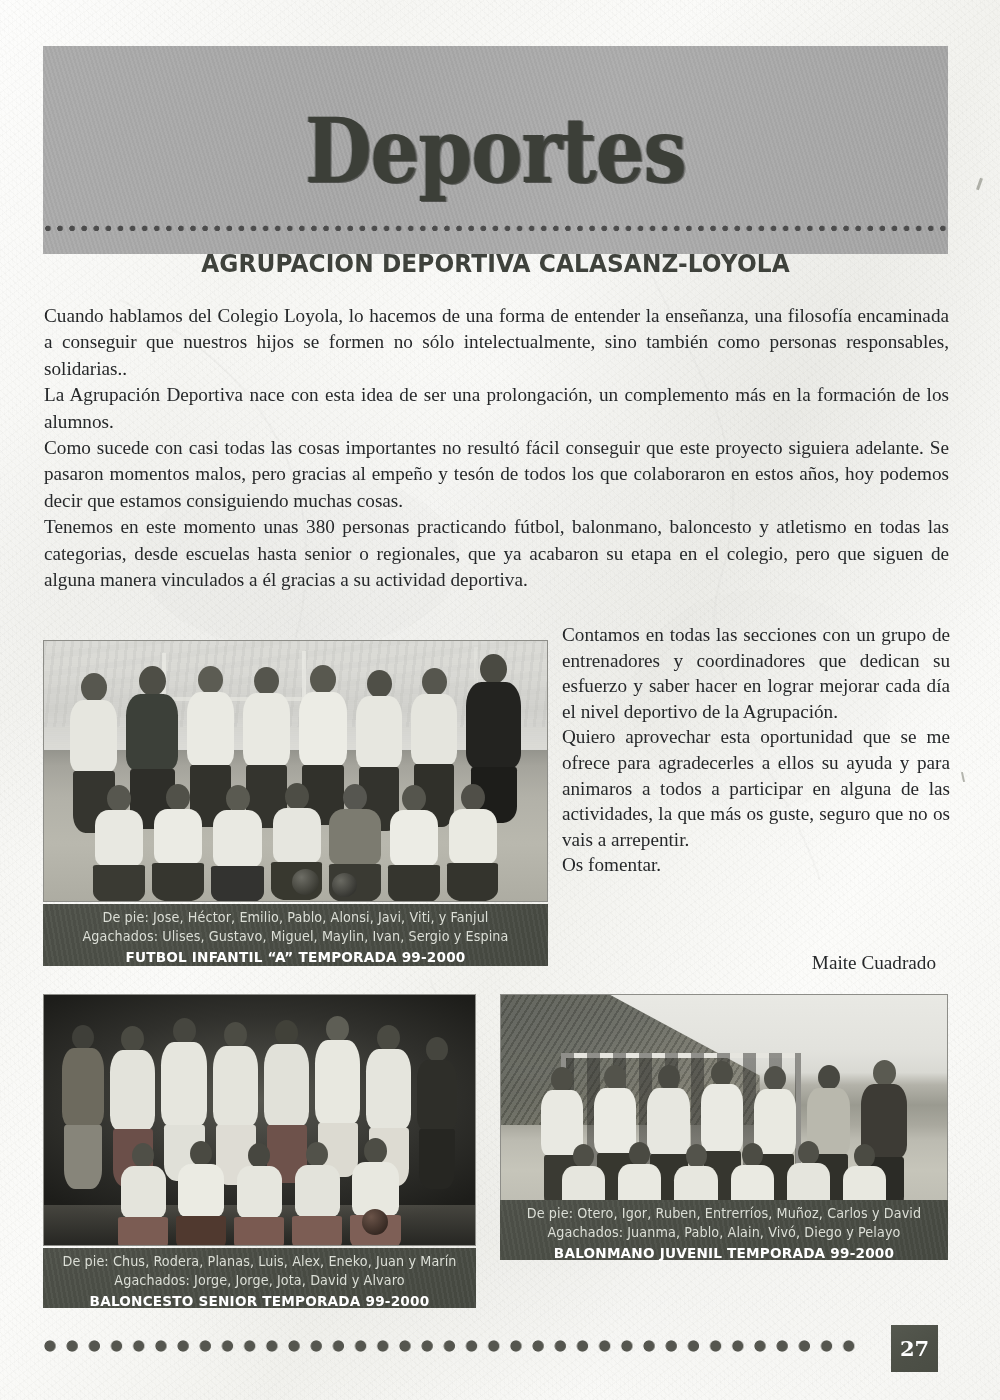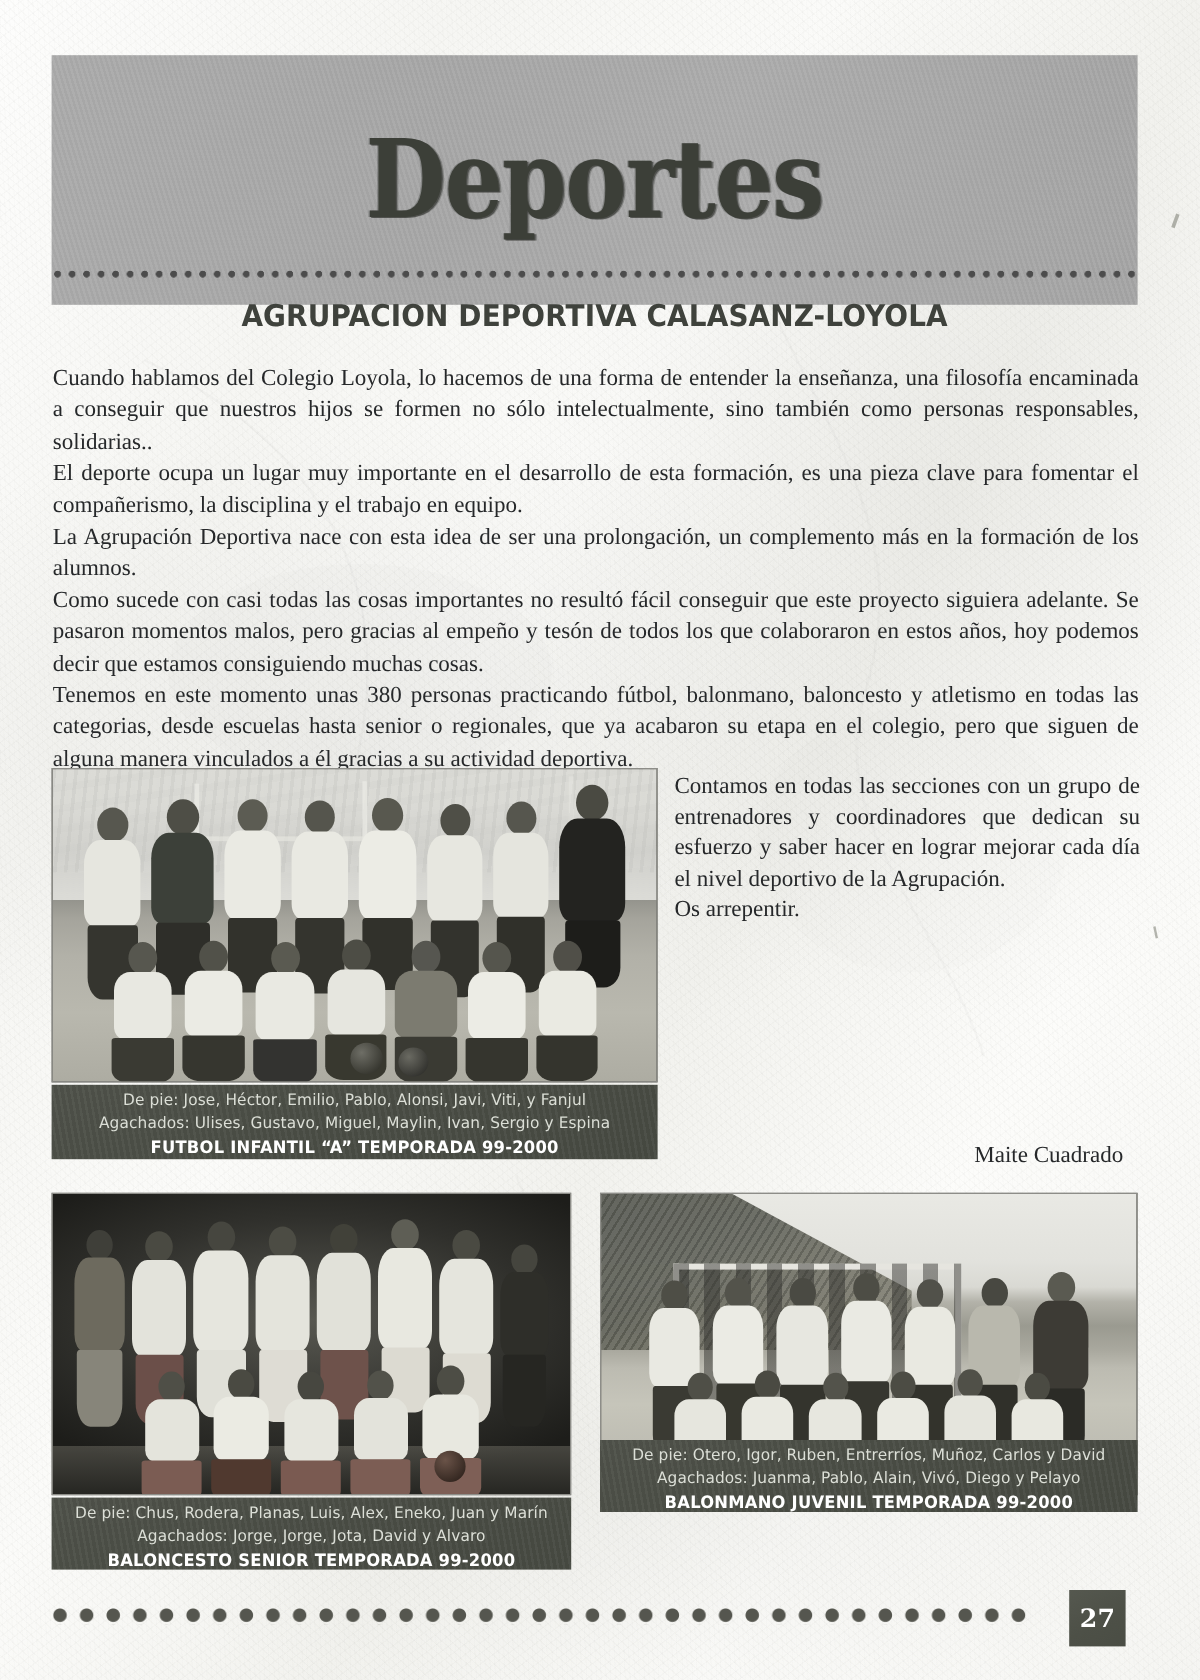--- a/index.html
+++ b/index.html
@@ -127,21 +127,20 @@
   #intro-block {
     left: 44px;
     top: 303px;
     width: 905px;
   }
   #right-column {
     left: 562px;
     top: 622px;
     width: 388px;
     line-height: 25.6px;
-    margin-top: 21px;
   }
   #signature {
     position: absolute;
     left: 562px;
     top: 952px;
     width: 388px;
     text-align: right;
     font-family: "Liberation Serif", serif;
     font-size: 19.2px;
     color: #26282a;
@@ -318,29 +317,29 @@
 <div class="masthead">
   <div class="masthead-title">Deportes</div>
 </div>
 
 <div class="dots-top"></div>
 
 <div class="section-heading">AGRUPACION DEPORTIVA CALASANZ-LOYOLA</div>
 
 <div class="bodytext" id="intro-block">
   <p>Cuando hablamos del Colegio Loyola, lo hacemos de una forma de entender la enseñanza, una filosofía encaminada a conseguir que nuestros hijos se formen no sólo intelectualmente, sino también como personas responsables, solidarias..</p>
-  <p>El deporte ocupa un lugar muy importante en el desarrollo de esta formación, es una pieza clave para fomentar el compañerismo, la disciplina y el trabajo en equipo.</p>
   <p>La Agrupación Deportiva nace con esta idea de ser una prolongación, un complemento más en la formación de los alumnos.</p>
   <p>Como sucede con casi todas las cosas importantes no resultó fácil conseguir que este proyecto siguiera adelante. Se pasaron momentos malos, pero gracias al empeño y tesón de todos los que colaboraron en estos años, hoy podemos decir que estamos consiguiendo muchas cosas.</p>
   <p>Tenemos en este momento unas 380 personas practicando fútbol, balonmano, baloncesto y atletismo en todas las categorias, desde escuelas hasta senior o regionales, que ya acabaron su etapa en el colegio, pero que siguen de alguna manera vinculados a él gracias a su actividad deportiva.</p>
 </div>
 
 <div class="bodytext" id="right-column">
   <p>Contamos en todas las secciones con un grupo de entrenadores y coordinadores que dedican su esfuerzo y saber hacer en lograr mejorar cada día el nivel deportivo de la Agrupación.</p>
-  <p style="text-align:left;">Os arrepentir.</p>
+  <p>Quiero aprovechar esta oportunidad que se me ofrece para agradecerles a ellos su ayuda y para animaros a todos a participar en alguna de las actividades, la que más os guste, seguro que no os vais a arrepentir.</p>
+  <p style="text-align:left;">Os fomentar.</p>
 </div>
 
 <div id="signature">Maite Cuadrado</div>
 
 <div class="photo" id="photo-futbol">
   <div class="scene bg-futbol"></div>
 
   <div class="pole" style="left:118px;top:12px;height:72px;"></div>
   <div class="pole" style="left:258px;top:10px;height:68px;"></div>
   <div class="crossbar" style="left:118px;top:56px;width:142px;"></div>

